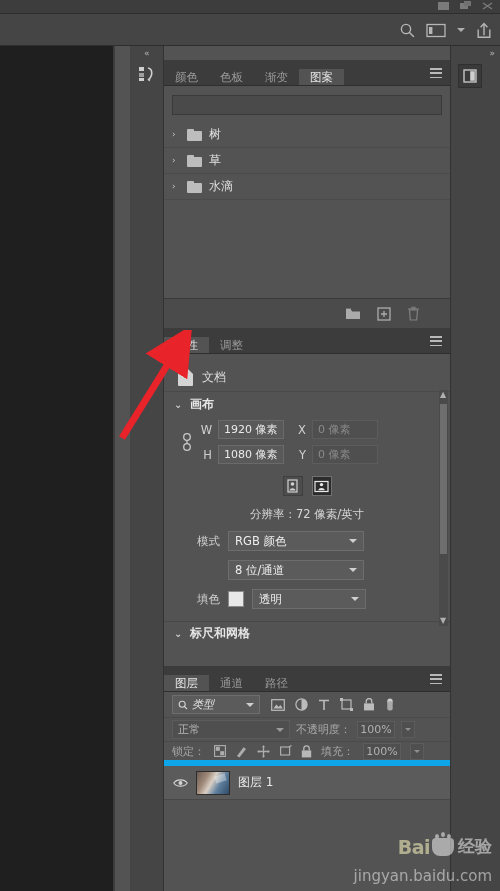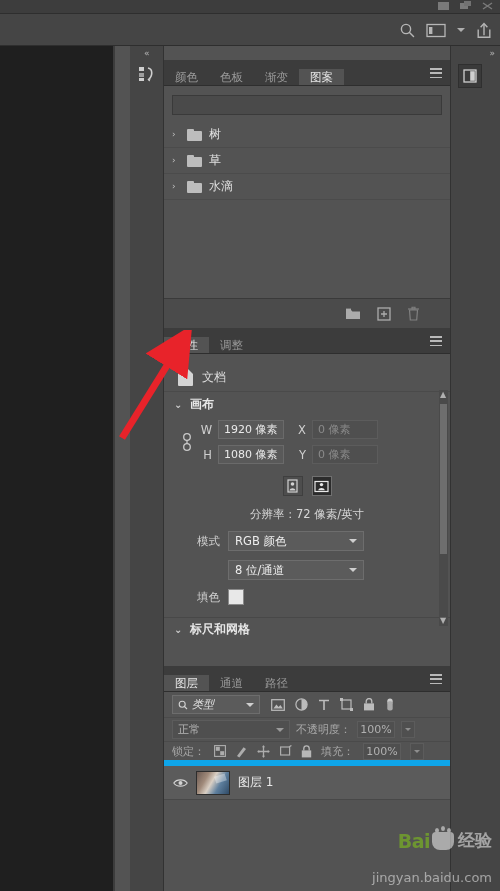--- a/index.html
+++ b/index.html
@@ -263,30 +263,30 @@
     background: rgba(255,255,255,.35); transform: rotate(-18deg);
   }
   .lay-name { font-size: 12px; color: #eaeaea; }
 
   
   .watermark {
     position: absolute; right: 8px; bottom: 6px; text-align: right;
     opacity: .55; pointer-events: none;
   }
   .wm-main { display: flex; align-items: center; justify-content: flex-end; gap: 2px; }
-  .wm-bai { font-size: 19px; font-weight: bold; color: #84cc16; letter-spacing: -.5px; }
+  .wm-bai { font-size: 19px; font-weight: bold; color: #fef9c3; letter-spacing: -.5px; }
   .wm-paw {
     width: 22px; height: 18px; background: #f2f2f2; border-radius: 4px 4px 8px 8px;
     position: relative; display: inline-block;
   }
   .wm-paw span {
     position: absolute; background: #f2f2f2; border-radius: 50%;
   }
   .wm-jy { font-size: 17px; font-weight: bold; color: #f2f2f2; margin-left: 2px; }
-  .wm-url { font-size: 13px; color: #ededed; margin-top: 18px; }
+  .wm-url { font-size: 15px; color: #ededed; margin-top: 9px; }
 
   
   .annot-arrow { position: absolute; left: 104px; top: 330px; width: 92px; height: 125px; pointer-events: none; }
 </style>
 </head>
 <body>
 
 <div id="app">
 
   <div class="topstrip">
@@ -494,20 +494,24 @@
         <span class="form-lbl"></span>
         <span class="select">
           <span>8 位/通道</span>
           <i class="sc"></i>
         </span>
       </div>
 
       <div class="form-row">
         <span class="form-lbl">填色</span>
         <span class="swatch-sm"></span>
+        <span class="select" style="width:114px">
+          <span>透明</span>
+          <i class="sc"></i>
+        </span>
       </div>
 
       <div class="sec-divider"></div>
       <div class="sec-head sec-head-cut">
         <span class="chev">⌄</span>
         <span>标尺和网格</span>
       </div>
     </div>
 
     <div class="prop-scroll">

